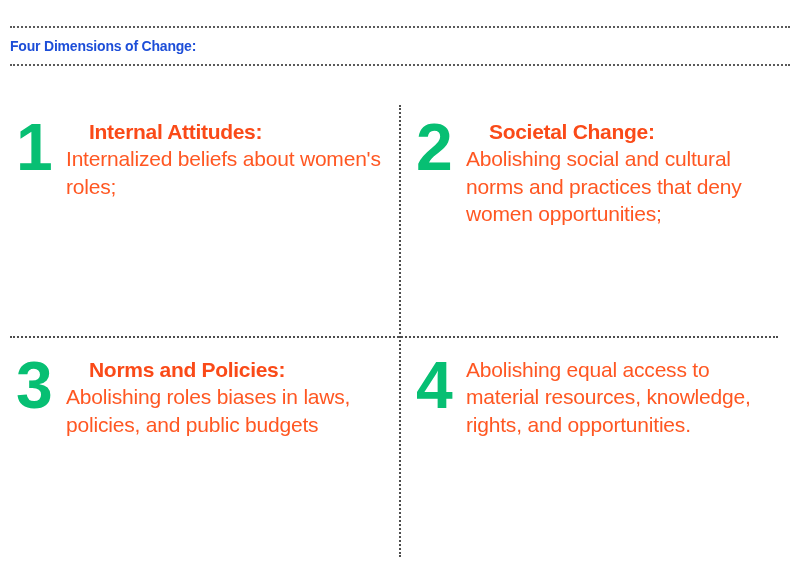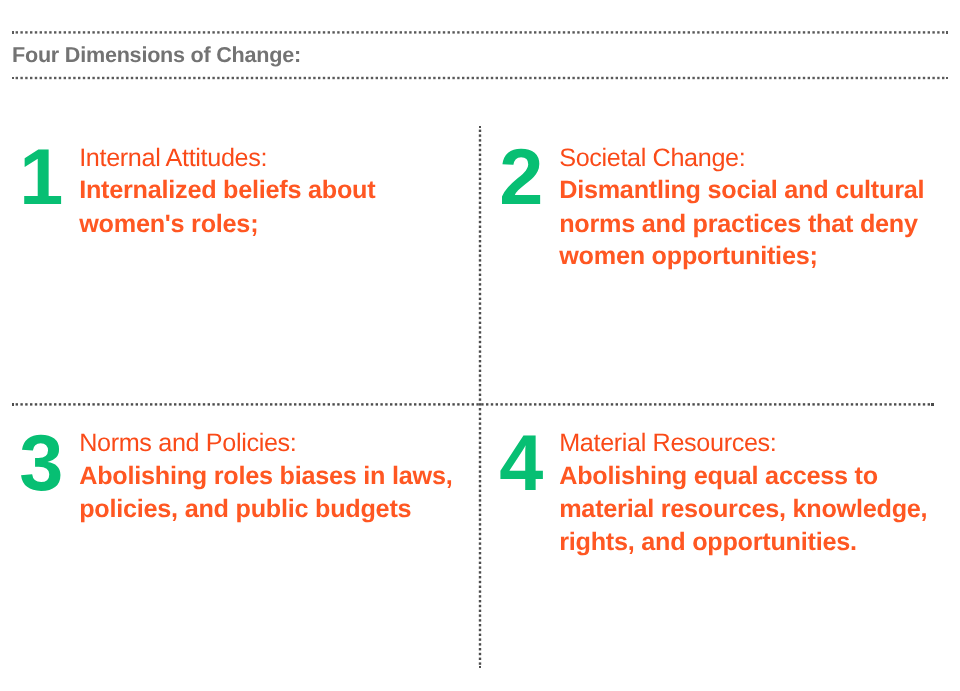--- a/index.html
+++ b/index.html
@@ -31,22 +31,22 @@
     top: 26px;
     width: 780px;
     height: 40px;
     box-sizing: border-box;
     border-top: 2px dotted #5a5a5a;
     border-bottom: 2px dotted #5a5a5a;
     display: flex;
     align-items: center;
   }
   .header-title {
-    color: #737373;
-    font-size: 18px;
+    color: #1d4ed8;
+    font-size: 14px;
     font-weight: bold;
     letter-spacing: -0.2px;
     white-space: nowrap;
   }
 
   
   .grid {
     position: absolute;
     left: 0;
     top: 100px;
@@ -104,29 +104,30 @@
   }
 
   .text-block {
     flex: 1 1 auto;
     padding-right: 16px;
     padding-top: 4px;
   }
   .item-title {
     color: #fa4a18;
     font-size: 21px;
-    font-weight: normal;
+    font-weight: bold;
     line-height: 1.30;
     letter-spacing: -0.3px;
     display: block;
+    margin-left: 23px;
   }
   .item-desc {
     color: #ff5722;
     font-size: 21px;
-    font-weight: bold;
+    font-weight: normal;
     line-height: 1.30;
     letter-spacing: -0.2px;
     display: block;
   }
 </style>
 </head>
 <body>
 
 <div class="card">
 
@@ -148,38 +149,37 @@
         <span class="item-desc">Internalized beliefs about women's roles;</span>
       </div>
     </div>
 
     <div class="quadrant q2">
       <div class="num-wrap">
         <span class="number">2</span>
       </div>
       <div class="text-block">
         <span class="item-title">Societal Change:</span>
-        <span class="item-desc">Dismantling social and cultural norms and practices that deny women opportunities;</span>
+        <span class="item-desc">Abolishing social and cultural norms and practices that deny women opportunities;</span>
       </div>
     </div>
 
     <div class="quadrant q3">
       <div class="num-wrap">
         <span class="number">3</span>
       </div>
       <div class="text-block">
         <span class="item-title">Norms and Policies:</span>
         <span class="item-desc">Abolishing roles biases in laws, policies, and public budgets</span>
       </div>
     </div>
 
     <div class="quadrant q4">
       <div class="num-wrap">
         <span class="number">4</span>
       </div>
       <div class="text-block">
-        <span class="item-title">Material Resources:</span>
         <span class="item-desc">Abolishing equal access to material resources, knowledge, rights, and opportunities.</span>
       </div>
     </div>
 
   </div>
 </div>
 
 </body></html>

